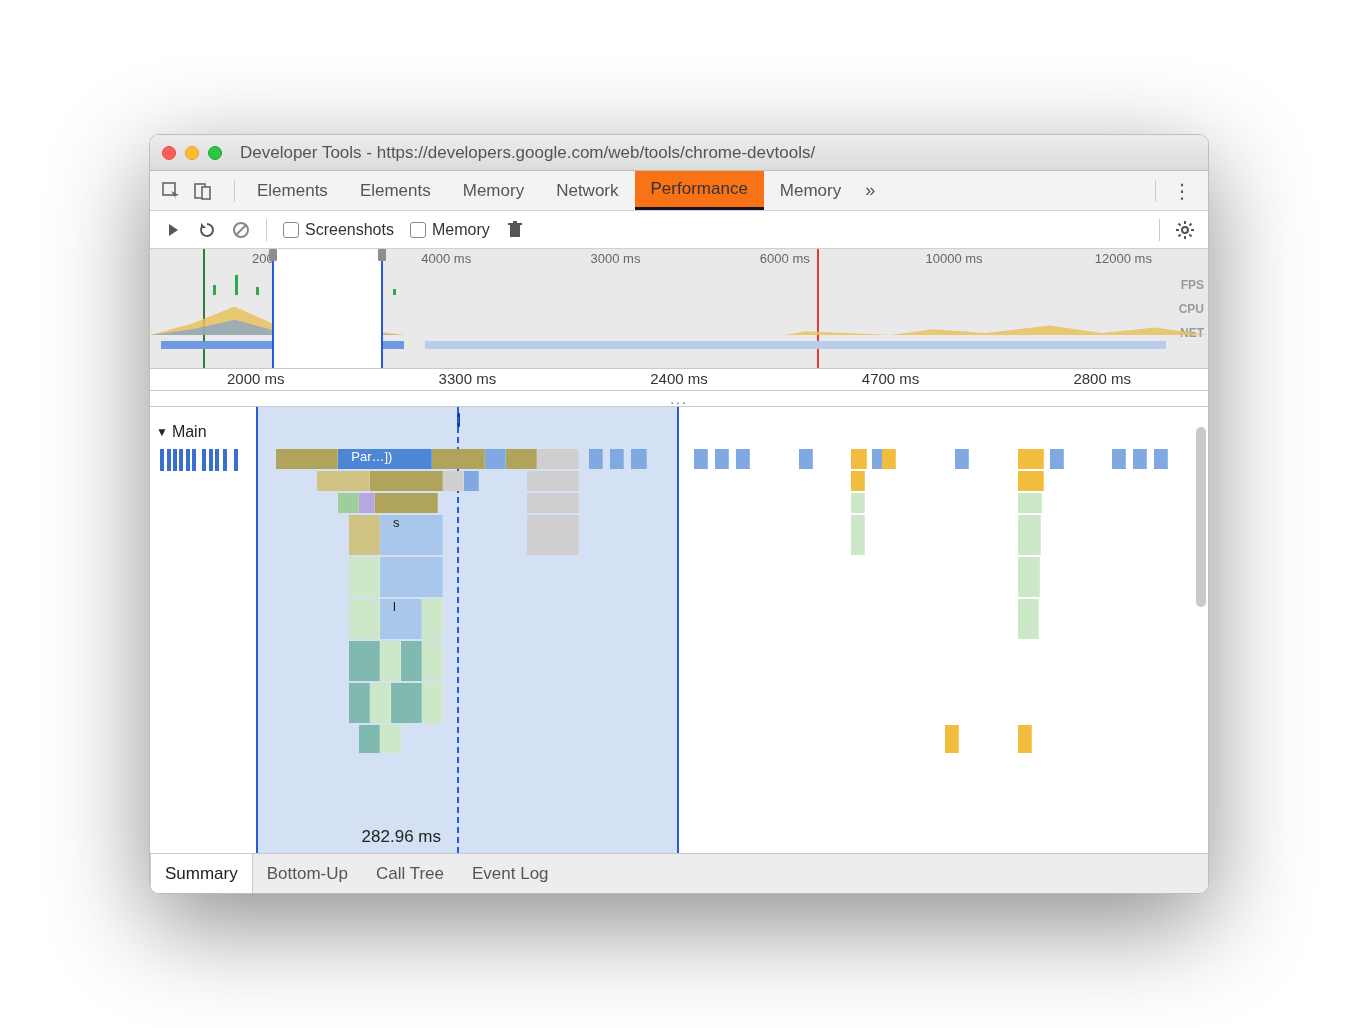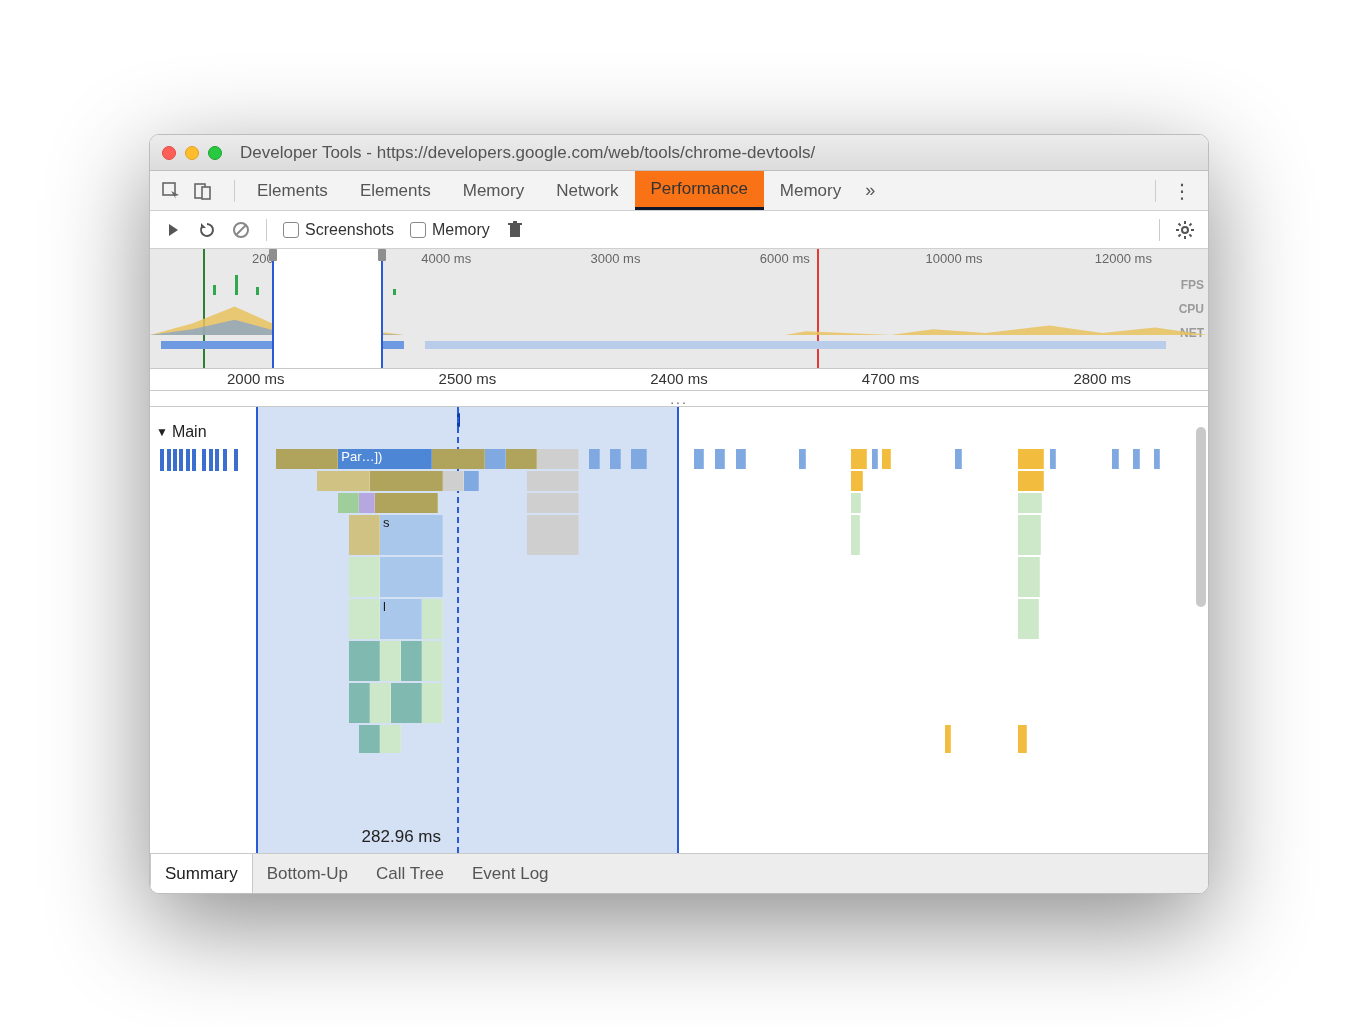--- a/index.html
+++ b/index.html
@@ -86,21 +86,21 @@
   .flame-selection{
     position:absolute;top:0;bottom:0;background:rgba(120,160,220,0.32);
     border-left:2px solid #2a5bd7;border-right:2px solid #2a5bd7;
   }
   .flame-playhead{position:absolute;top:6px;width:3px;height:14px;background:#0b3ea8;border-radius:1px;}
   .flame-dashed{position:absolute;top:0;bottom:0;border-left:2px dashed #2a5bd7;}
   .measure-label{position:absolute;bottom:6px;font-size:17px;color:#222;}
   .flame-scroll{position:absolute;right:2px;top:20px;width:10px;height:180px;background:#c9c9c9;border-radius:5px;}
   
   .row{position:absolute;left:0;right:12px;height:20px;}
-  .blk{position:absolute;top:0;height:100%;border-right:1px solid rgba(255,255,255,0.2);font-size:13px;color:#1a1a1a;padding-left:3px;overflow:hidden;white-space:nowrap;}
+  .blk{position:absolute;top:0;height:100%;border-right:1px solid rgba(255,255,255,0.2);font-size:13px;color:#1a1a1a;padding-left:13px;overflow:hidden;white-space:nowrap;}
   .c-blue{background:#7fa9e0;}
   .c-dblue{background:#4e86d6;color:#fff;}
   .c-olive{background:#b0a35b;}
   .c-lolive{background:#cfc282;}
   .c-yellow{background:#f2bd3e;}
   .c-green{background:#9fce9a;}
   .c-lgreen{background:#cde8c8;}
   .c-teal{background:#7fb9b0;}
   .c-grey{background:#cfcfcf;}
   .c-purple{background:#b6a7e0;}
@@ -259,21 +259,21 @@
 
     <div class="ov-selection" style="left:11.5%;width:10.5%">
       <div class="ov-handle" style="left:-5px"></div>
       <div class="ov-handle" style="right:-5px"></div>
     </div>
   </div>
 
 
   <div class="ruler">
     <span class="rt" style="left:10%">2000 ms</span>
-    <span class="rt" style="left:30%">2500 ms</span>
+    <span class="rt" style="left:30%">3300 ms</span>
     <span class="rt" style="left:50%">2400 ms</span>
     <span class="rt" style="left:70%">4700 ms</span>
     <span class="rt" style="left:90%">2800 ms</span>
   </div>
   <div class="ruler-dots">...</div>
 
   <div class="flame">
     <div class="flame-sidebar">
       <span class="tri">▼</span>
       <span>Main</span>

